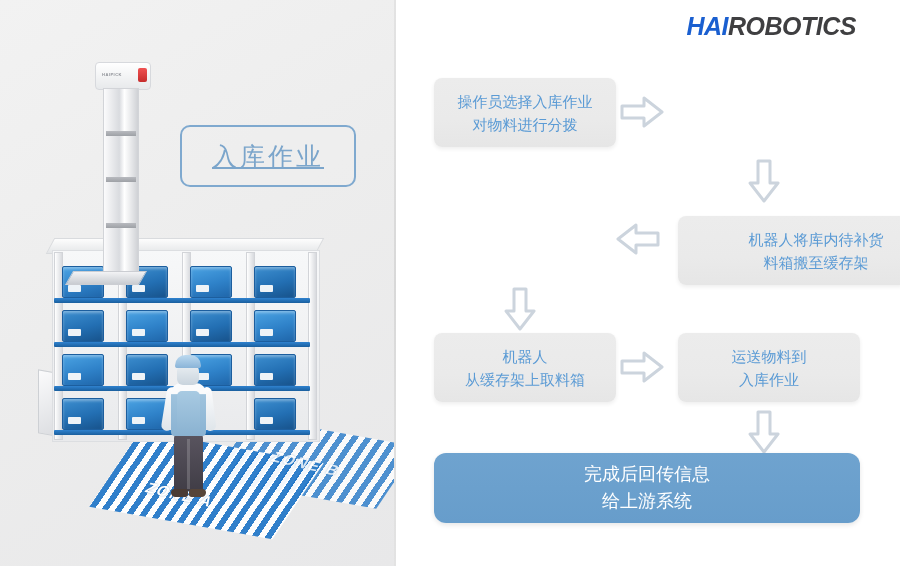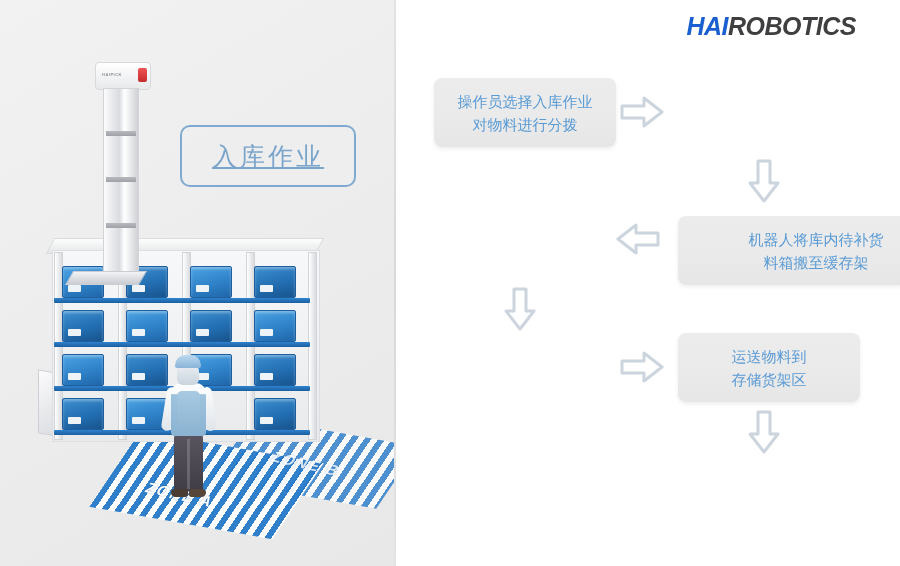--- a/index.html
+++ b/index.html
@@ -433,33 +433,41 @@
       <span class="box-text">机器人将库内待补货
 料箱搬至缓存架</span>
     </div>
 
     <div class="arrow" id="arrow-4">
       <svg width="36" height="44" viewBox="0 0 36 44">
         <path d="M12 2 L12 24 L4 24 L18 42 L32 24 L24 24 L24 2 Z" fill="#ffffff" stroke="#ccd4dd" stroke-width="3" stroke-linejoin="round"></path>
       </svg>
     </div>
 
+    <div class="flow-box" id="box-5">
+      <span class="box-text">机器人
+从缓存架上取料箱</span>
+    </div>
 
     <div class="arrow" id="arrow-5">
       <svg width="44" height="36" viewBox="0 0 44 36">
         <path d="M2 12 L24 12 L24 4 L42 18 L24 32 L24 24 L2 24 Z" fill="#ffffff" stroke="#ccd4dd" stroke-width="3" stroke-linejoin="round"></path>
       </svg>
     </div>
 
     <div class="flow-box" id="box-6">
       <span class="box-text">运送物料到
-存储货架区</span>
+入库作业</span>
     </div>
 
     <div class="arrow" id="arrow-6">
       <svg width="36" height="44" viewBox="0 0 36 44">
         <path d="M12 2 L12 24 L4 24 L18 42 L32 24 L24 24 L24 2 Z" fill="#ffffff" stroke="#ccd4dd" stroke-width="3" stroke-linejoin="round"></path>
       </svg>
     </div>
 
+    <div id="box-final">
+      <span class="box-text">完成后回传信息
+给上游系统</span>
+    </div>
 
   </div>
 </div>
 
 </body></html>

